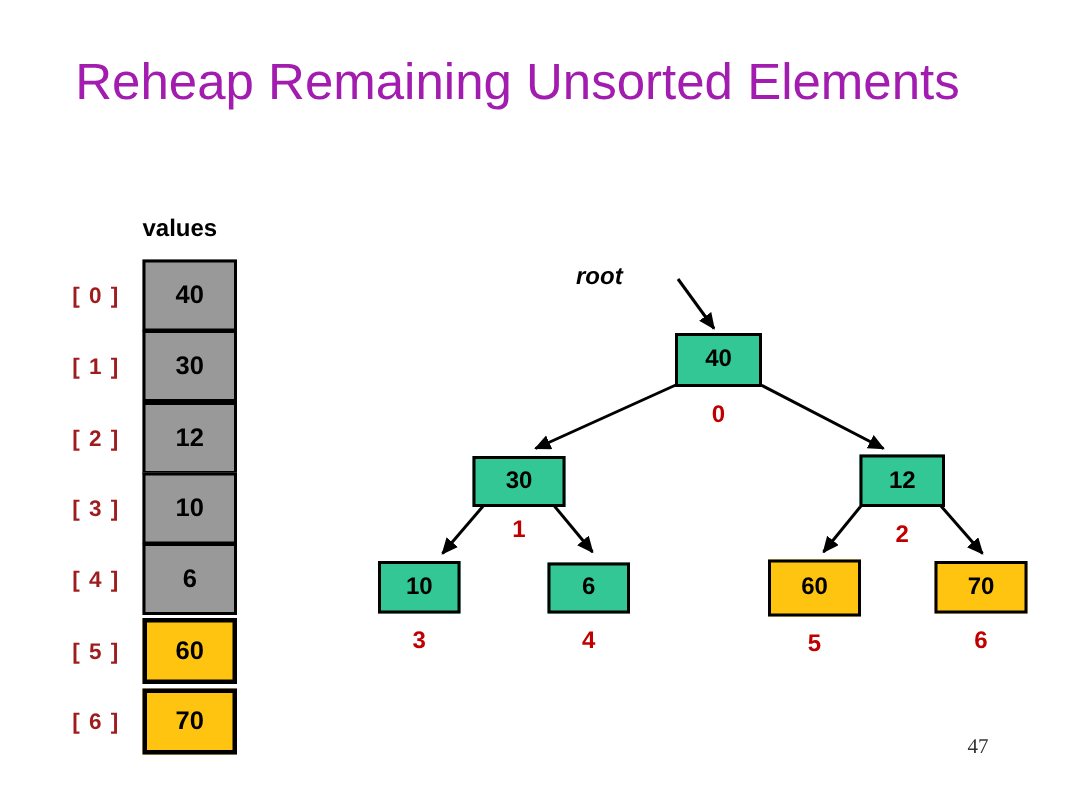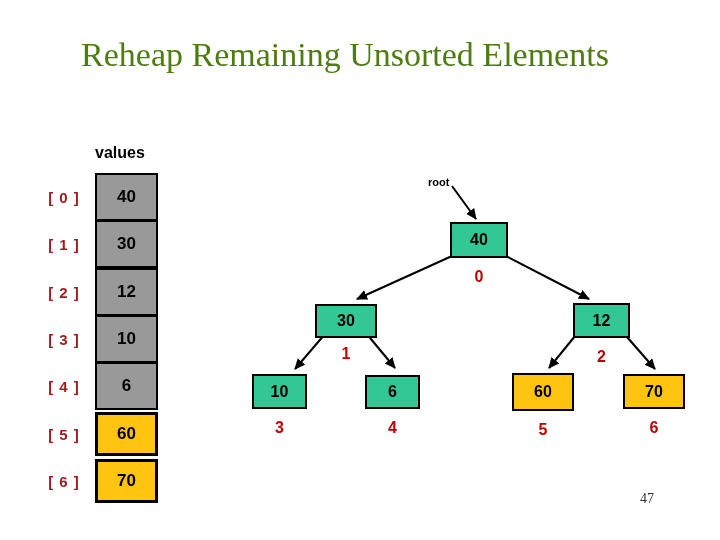--- a/index.html
+++ b/index.html
@@ -5,21 +5,21 @@
   html,body{margin:0;padding:0;}
   body{
     width:720px;height:540px;position:relative;overflow:hidden;
     background:#ffffff;font-family:"Liberation Sans",sans-serif;
   }
   .abs{position:absolute;}
 
   
   #title{
     left:0;top:36px;width:690px;text-align:center;
-    font-family:Liberation Serif, serif;font-size:34px;color:#4d7c0f;
+    font-family:Liberation Sans, sans-serif;font-size:34px;color:#a21caf;
     white-space:nowrap;
   }
 
   
   #values-label{left:95px;top:144px;font-size:16px;font-weight:bold;color:#000000;}
   .idx-label{
     left:38px;width:52px;text-align:center;
     font-size:15px;font-weight:bold;color:var(--maroon,#9E1B1E);
     letter-spacing:1px;white-space:nowrap;
   }
@@ -31,21 +31,21 @@
   }
   .cell.gold{background:var(--gold,#FFC410);border-width:3px;width:57px;height:38px;}
   #cell-0{top:173px;} #cell-1{top:220px;} #cell-2{top:268px;}
   #cell-3{top:315px;} #cell-4{top:362px;}
   #cell-5{top:412px;} #cell-6{top:459px;}
   #idx-0{top:189px;} #idx-1{top:236px;} #idx-2{top:284px;}
   #idx-3{top:331px;} #idx-4{top:378px;}
   #idx-5{top:426px;} #idx-6{top:473px;}
 
   
-  #root-label{left:428px;top:176px;font-size:11px;font-weight:bold;color:#000;}
+  #root-label{left:384px;top:176px;font-size:16px;font-weight:bold;color:#000;font-style:italic;}
   .node{
     border:2px solid #000;background:var(--green,#33C796);
     display:flex;align-items:center;justify-content:center;
     font-size:16px;font-weight:bold;color:#000;
   }
   .node.gold{background:var(--gold,#FFC410);}
   #node-0{left:450px;top:222px;width:54px;height:32px;}
   #node-1{left:315px;top:304px;width:58px;height:30px;}
   #node-2{left:573px;top:303px;width:53px;height:31px;}
   #node-3{left:252px;top:374px;width:51px;height:31px;}
@@ -60,21 +60,21 @@
   #tidx-2{left:573px;top:348px;width:57px;}
   #tidx-3{left:252px;top:419px;width:55px;}
   #tidx-4{left:365px;top:419px;width:55px;}
   #tidx-5{left:512px;top:421px;width:62px;}
   #tidx-6{left:623px;top:419px;width:62px;}
 
   #edges{left:0;top:0;width:720px;height:540px;pointer-events:none;}
 
   
   #page-number{
-    left:640px;top:491px;width:24px;text-align:left;
+    left:640px;top:491px;width:24px;text-align:center;
     font-family:"Liberation Serif",serif;font-size:14px;color:#333;
   }
 </style>
 </head>
 <body>
 
 <div class="abs" id="title">Reheap Remaining Unsorted Elements</div>
 
 <div class="abs" id="values-label">values</div>
 

